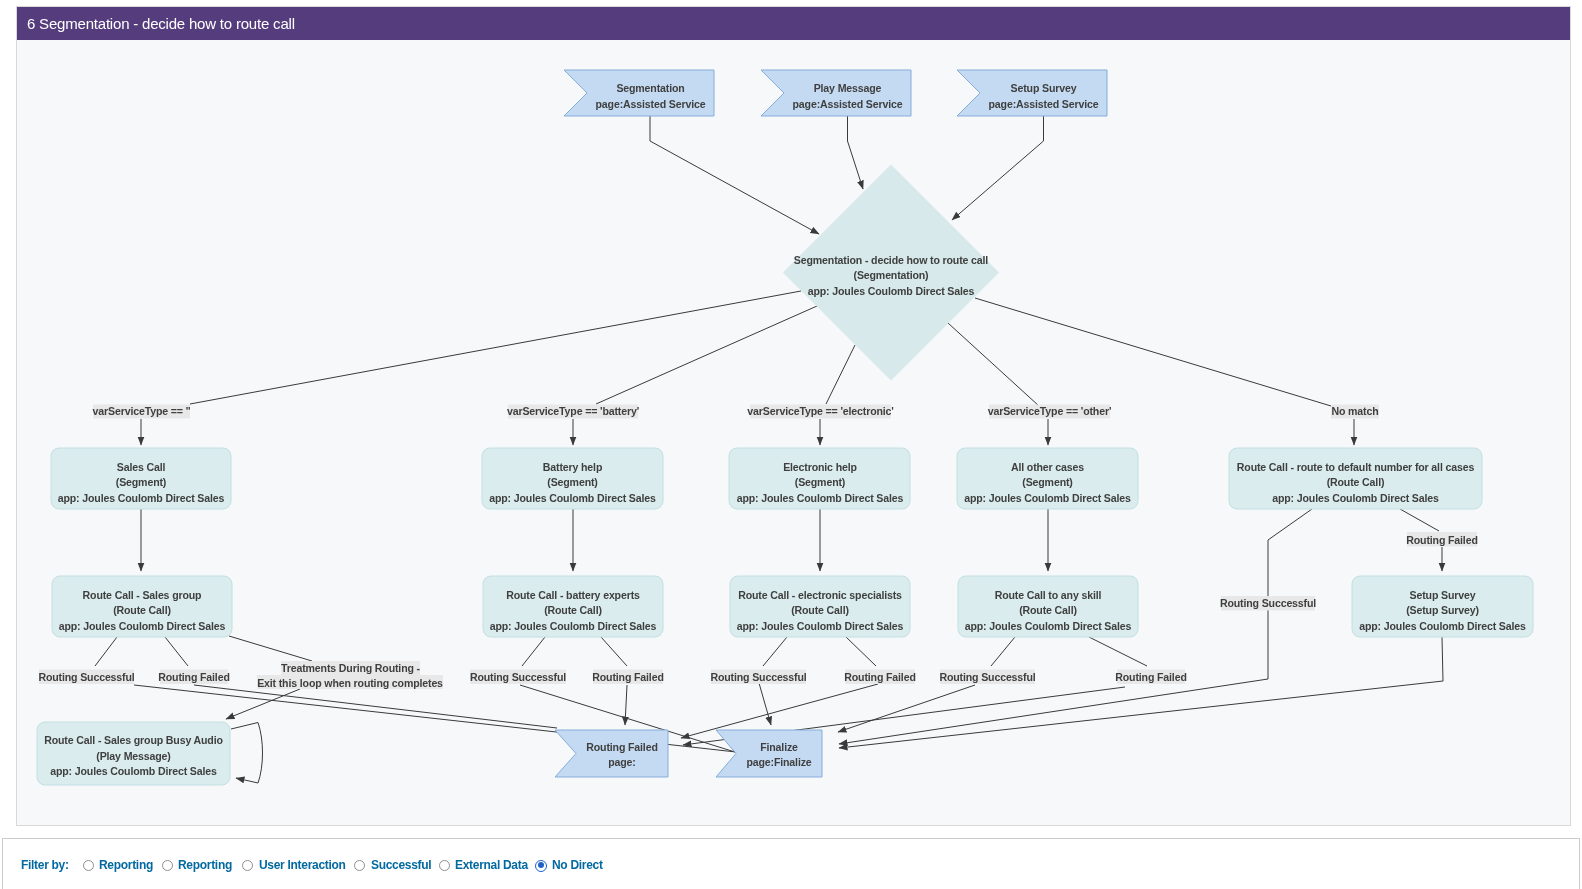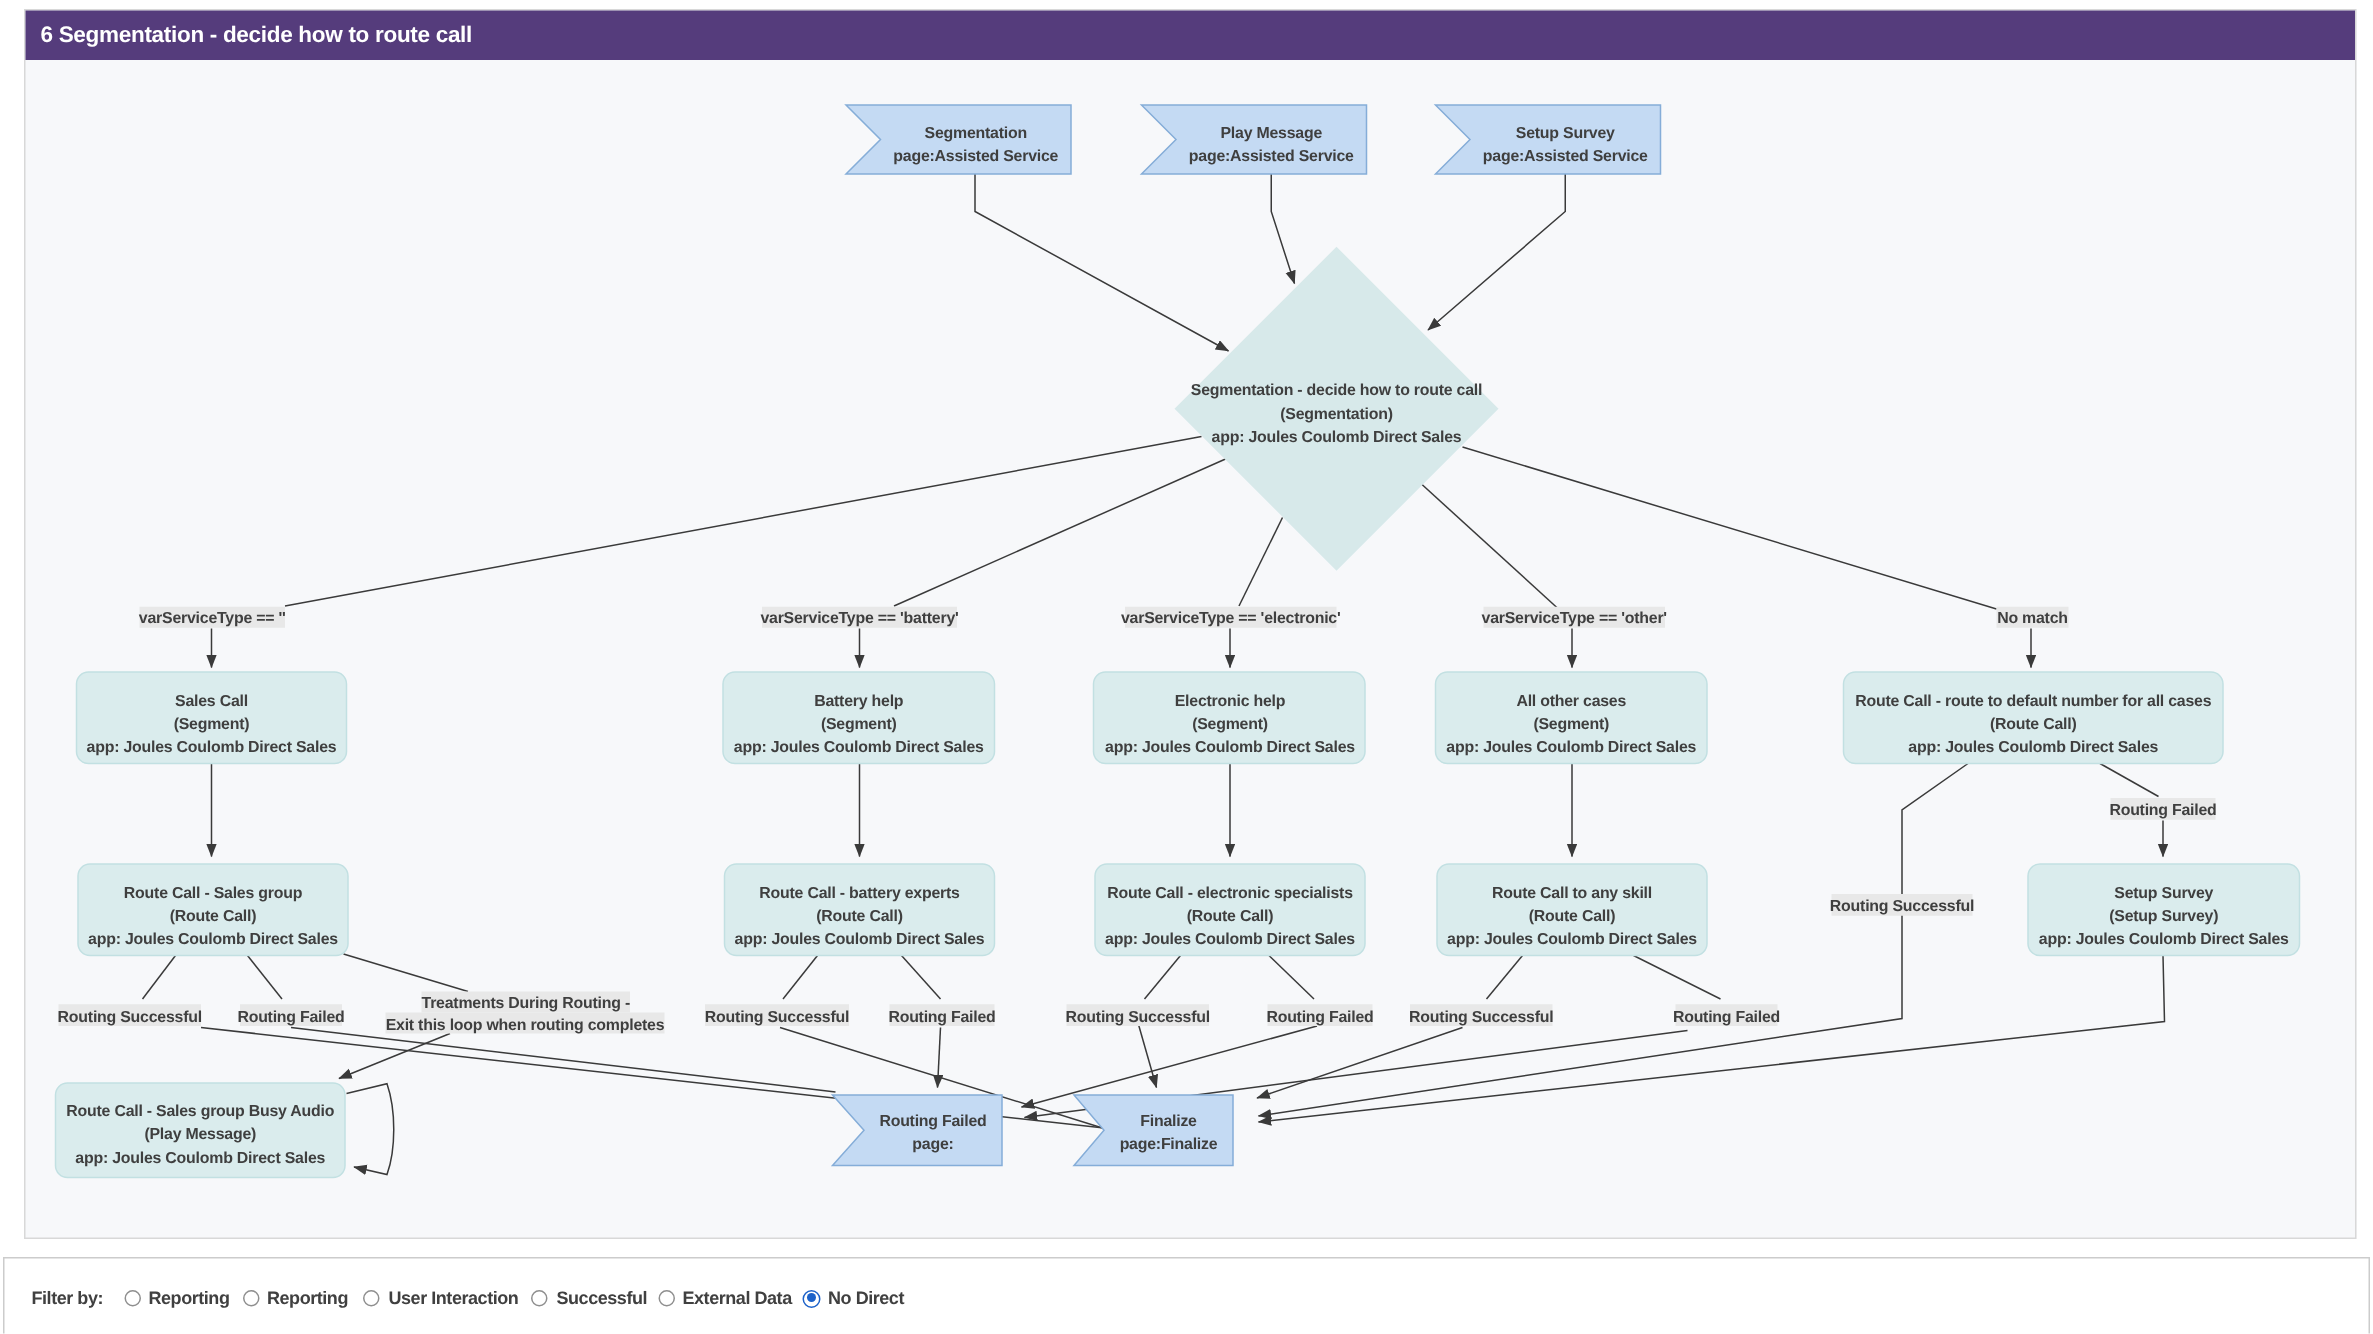--- a/index.html
+++ b/index.html
@@ -1,21 +1,21 @@
 <!DOCTYPE html>
 <html><head>
 <meta charset="utf-8">
 <style>
   html,body{margin:0;padding:0;background:#ffffff;font-family:"Liberation Sans",sans-serif;}
   body{width:1582px;height:889px;position:relative;overflow:hidden;}
   #panel{position:absolute;left:16px;top:6px;width:1555px;height:820px;border:1px solid #d8d8d8;background:#f7f8fa;box-sizing:border-box;}
-  #phead{height:33px;background:#553c7c;color:#ffffff;font-size:15px;font-weight:bold;letter-spacing:-0.2px;line-height:33px;padding-left:10px;}
+  #phead{height:33px;background:#553c7c;color:#ffffff;font-size:15px;font-weight:normal;letter-spacing:-0.2px;line-height:33px;padding-left:10px;}
   svg{position:absolute;left:0;top:0;}
   #fbar{position:absolute;left:2px;top:838px;width:1578px;height:60px;border:1px solid #cccccc;background:#ffffff;box-sizing:border-box;}
-  .flab{position:absolute;top:19px;font-size:12px;letter-spacing:-0.3px;font-weight:bold;color:#404040;white-space:nowrap;}
+  .flab{position:absolute;top:19px;font-size:12px;letter-spacing:-0.3px;font-weight:bold;color:#0369a1;white-space:nowrap;}
   .rad{position:absolute;top:21px;width:11px;height:11px;border:1.5px solid #8f8f8f;border-radius:50%;background:#fff;box-sizing:border-box;}
   .radsel{position:absolute;top:20.5px;width:12px;height:12px;border:1.5px solid #1d62c9;border-radius:50%;background:#fff;box-sizing:border-box;}
   .radsel::after{content:"";position:absolute;left:1.5px;top:1.5px;width:6px;height:6px;border-radius:50%;background:#1d62c9;}
 </style>
 </head>
 <body>
 <div id="panel">
     <div id="phead">6 Segmentation - decide how to route call</div>
   </div>
 <svg width="1582" height="827" viewBox="0 0 1582 827">

